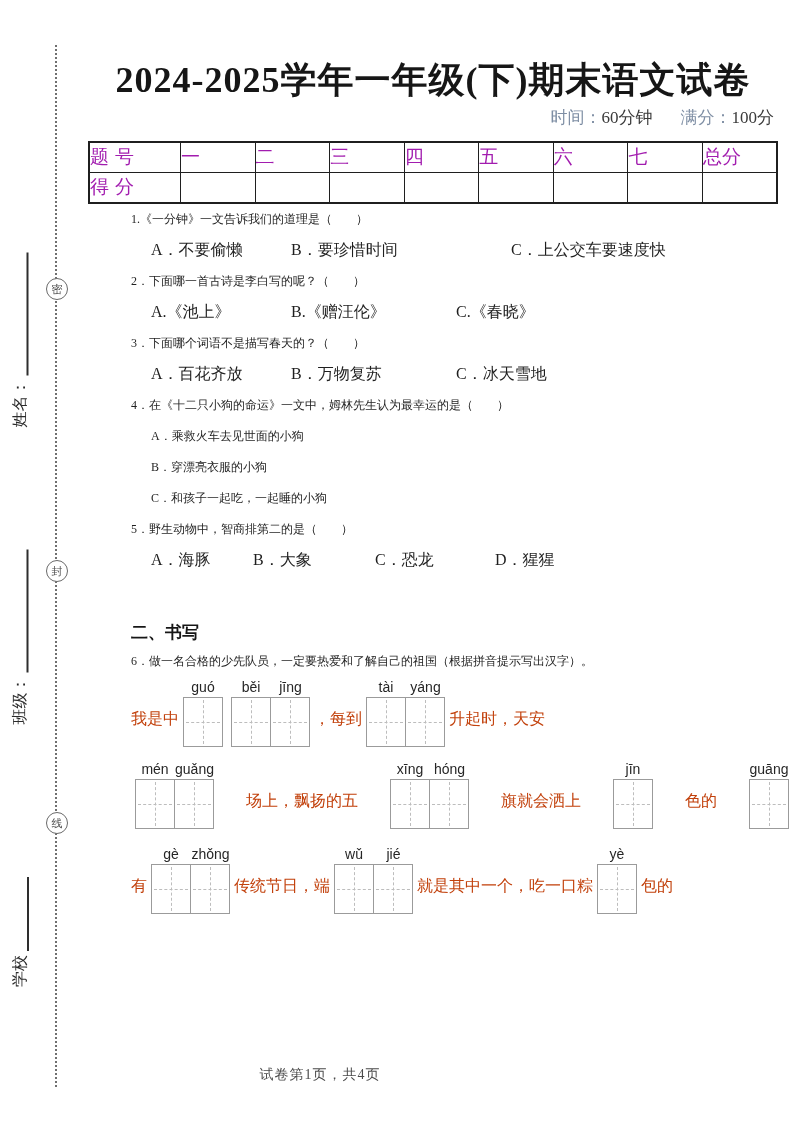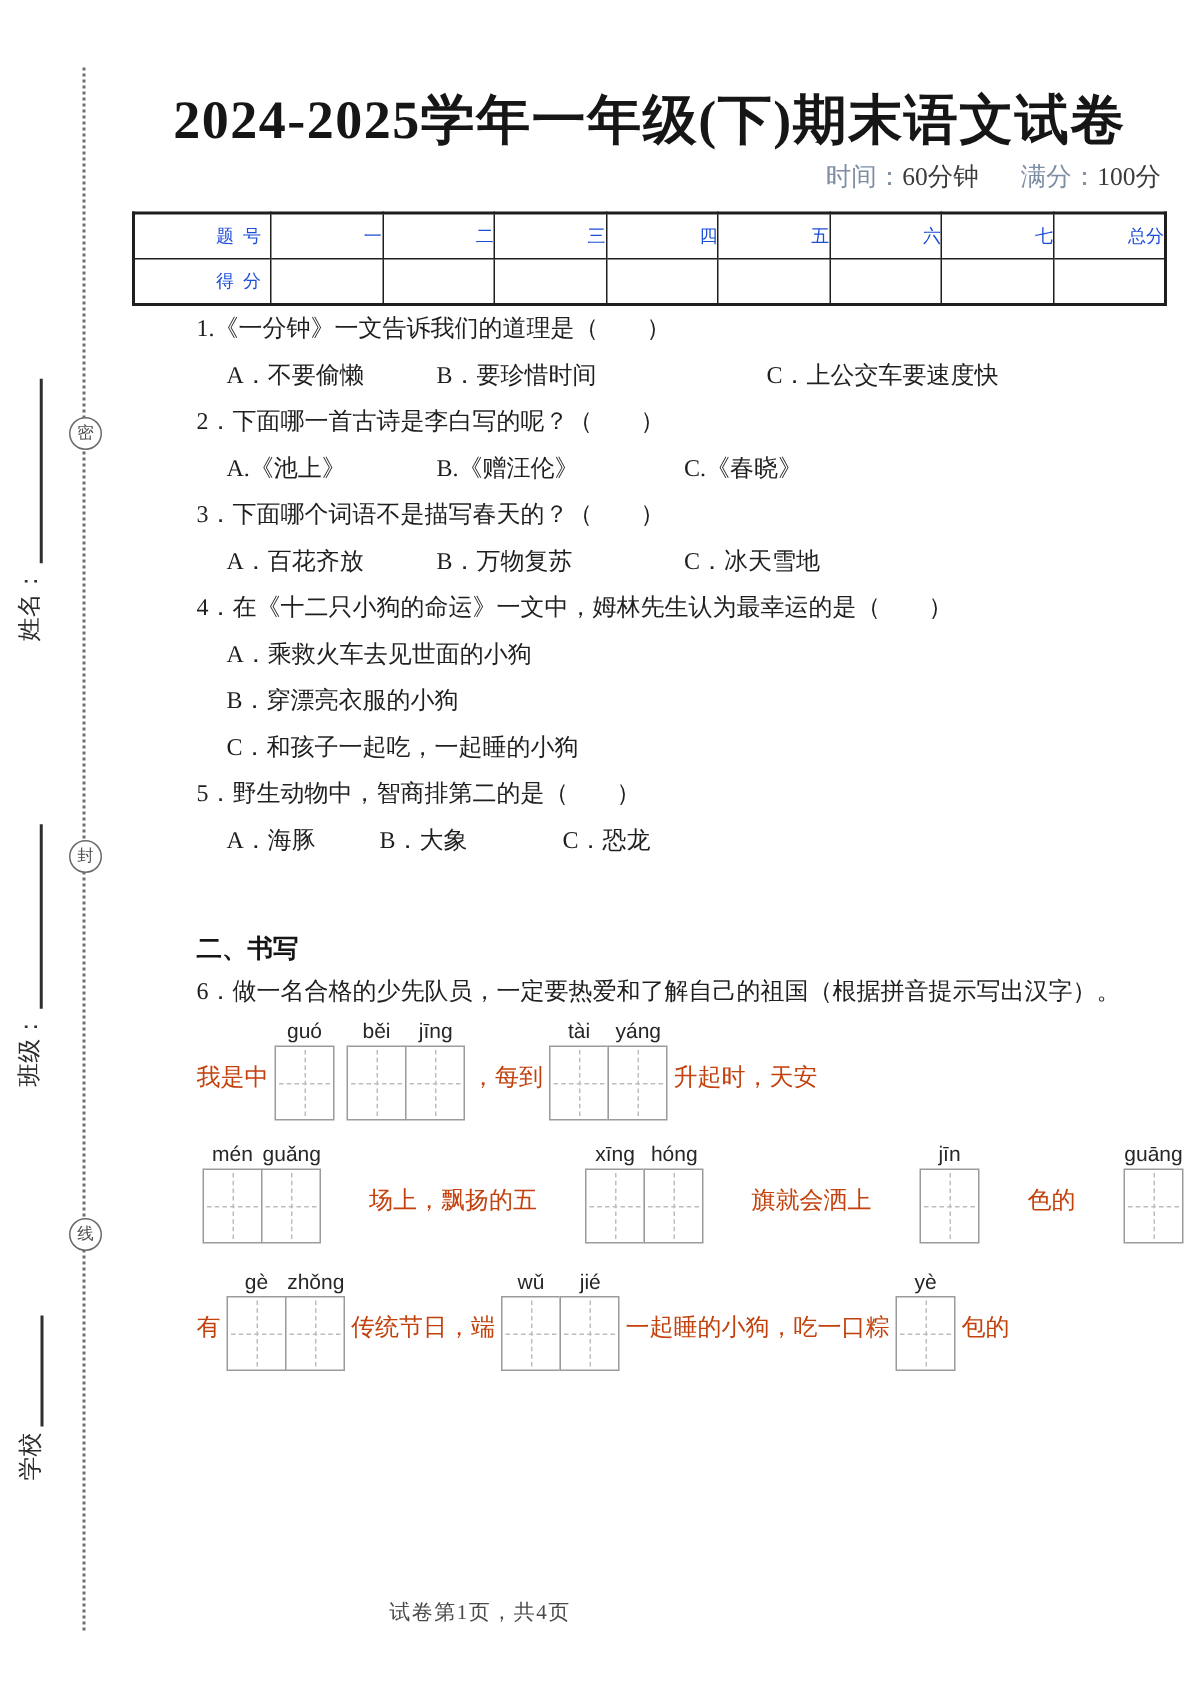--- a/index.html
+++ b/index.html
@@ -26,27 +26,27 @@
   .label-school{left:-35px;top:921px;width:110px;}
   
   .content{position:absolute;left:88px;top:0;width:690px;}
   .title{margin-top:57px;text-align:center;font-size:36px;font-weight:bold;letter-spacing:1px;color:#161616;line-height:1.3;}
   .meta{margin-top:2px;text-align:right;font-size:17px;padding-right:4px;}
   .meta .lbl{color:#7e8ea4;}
   .meta .val{color:#3a3a3a;}
   .meta .gap{display:inline-block;width:28px;}
   
   table.score{margin-top:12px;border-collapse:collapse;width:690px;border:2px solid #1f1f1f;table-layout:fixed;}
-  table.score td{border:1px solid #1f1f1f;height:29px;text-align:right;font-size:12px;color:#1d4ed8;padding:0;}
+  table.score td{border:1px solid #1f1f1f;height:29px;text-align:left;font-size:19px;color:#a21caf;padding:0;}
   table.score td.corner{width:90px;letter-spacing:6px;}
   
   .sec-heading{font-weight:bold;font-size:17px;color:#161616;height:26px;line-height:26px;margin-left:43px;}
   .sec1-heading{margin-top:40px;}
   .sec2-heading{margin-top:44px;}
-  .q-stem,.opt-line{margin-left:43px;height:31px;display:flex;align-items:center;font-size:16px;color:#1f1f1f;white-space:pre;}
+  .q-stem,.opt-line{margin-left:43px;height:31px;display:flex;align-items:center;font-size:12px;color:#1f1f1f;white-space:pre;}
   .opt-line{margin-left:63px;}
   .opts{margin-left:63px;height:31px;display:grid;align-items:center;font-size:16px;color:#1f1f1f;}
   .grid3a{grid-template-columns:140px 220px 1fr;}
   .grid3b{grid-template-columns:140px 165px 1fr;}
   .grid4{grid-template-columns:102px 122px 120px 1fr;}
   
   .fill-row{margin-left:43px;display:flex;align-items:flex-end;}
   .row-0{margin-top:2px;}
   .row-1{margin-top:14px;gap:28px;}
   .row-2{margin-top:17px;}
@@ -137,20 +137,21 @@
       </div>
       <div class="q-stem">4．在《十二只小狗的命运》一文中，姆林先生认为最幸运的是（　　）</div>
       <div class="opt-line">A．乘救火车去见世面的小狗</div>
       <div class="opt-line">B．穿漂亮衣服的小狗</div>
       <div class="opt-line">C．和孩子一起吃，一起睡的小狗</div>
       <div class="q-stem">5．野生动物中，智商排第二的是（　　）</div>
       <div class="opts grid4">
         <span>A．海豚</span>
         <span>B．大象</span>
         <span>C．恐龙</span>
+        <span>D．猩猩</span>
       </div>
     </div>
 
   <div class="sec-heading sec2-heading">二、书写</div>
   <div class="q-stem">6．做一名合格的少先队员，一定要热爱和了解自己的祖国（根据拼音提示写出汉字）。</div>
   <div id="fill-lines">
       <div class="fill-row row-0">
         <span class="seg-text">我是中</span>
         <div class="box-group">
           <div class="box-unit">
@@ -235,21 +236,21 @@
         <div class="box-group">
           <div class="box-unit">
             <div class="pinyin">wǔ</div>
             <div class="tian"></div>
           </div>
           <div class="box-unit">
             <div class="pinyin">jié</div>
             <div class="tian"></div>
           </div>
         </div>
-        <span class="seg-text">一起睡的小狗，吃一口粽</span>
+        <span class="seg-text">就是其中一个，吃一口粽</span>
         <div class="box-group">
           <div class="box-unit">
             <div class="pinyin">yè</div>
             <div class="tian"></div>
           </div>
         </div>
         <span class="seg-text">包的</span>
       </div>
     </div>
 </div>

